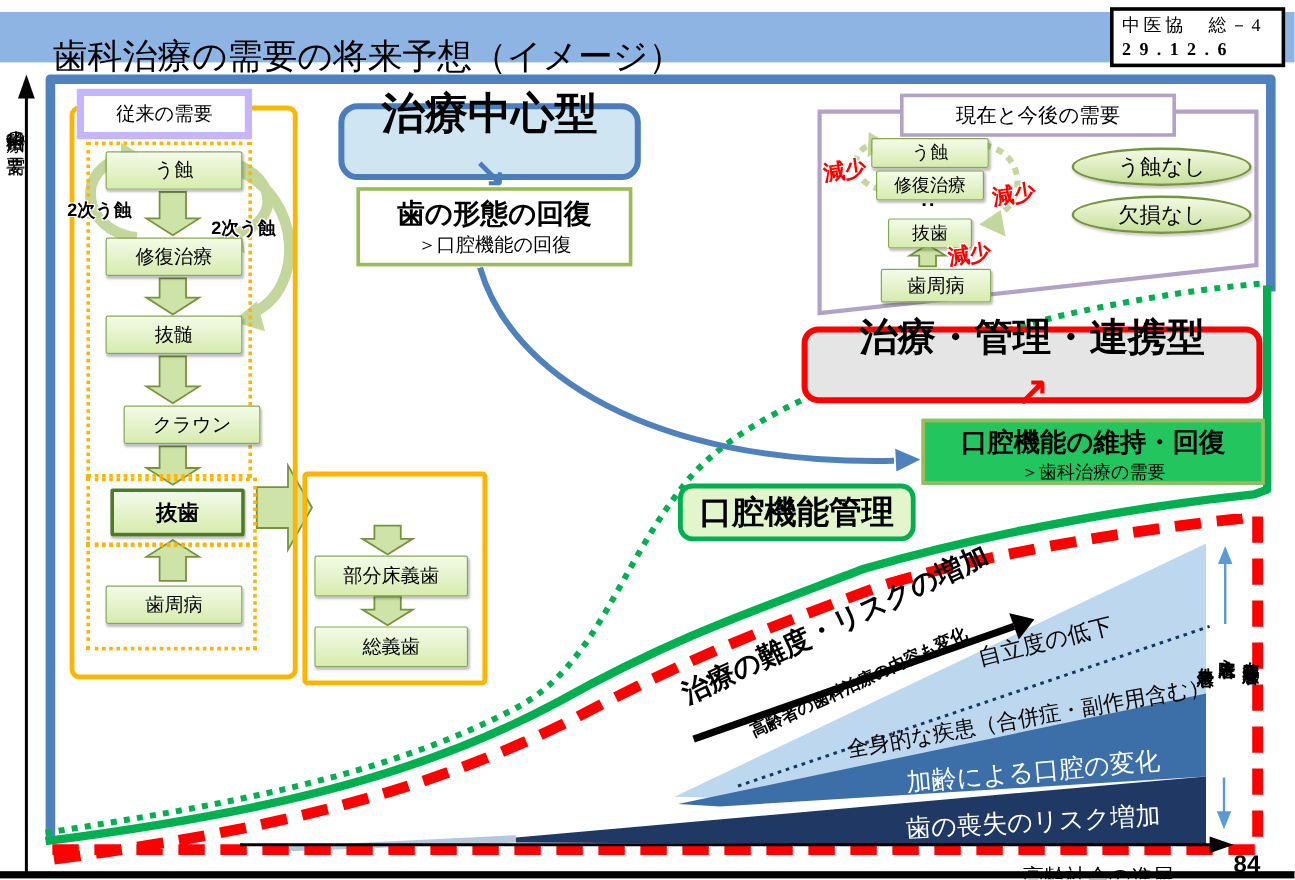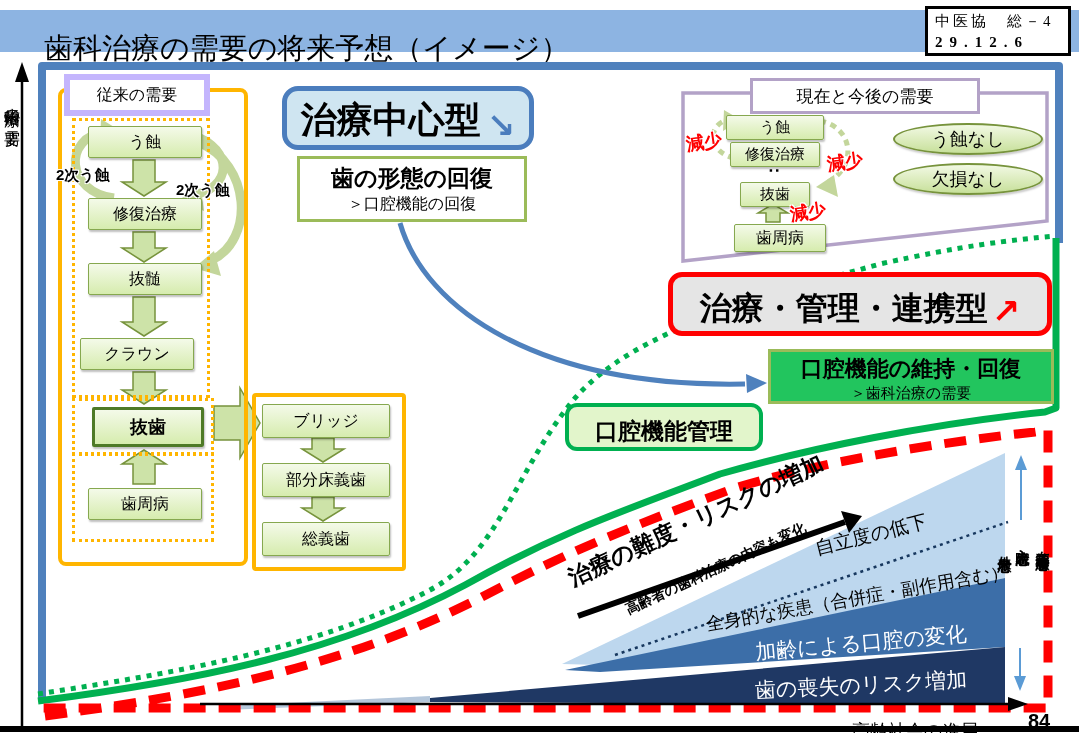--- a/index.html
+++ b/index.html
@@ -1,21 +1,21 @@
 <!DOCTYPE html>
 <html><head>
 <meta charset="utf-8">
 <style>
   html,body{margin:0;padding:0;background:#fff;}
   #slide{
     position:relative;width:1079px;height:733px;overflow:hidden;background:#fff;
     font-family:"Liberation Sans","DejaVu Sans",sans-serif;color:#000;
   }
   .abs{position:absolute;}
-  .flexc{display:flex;align-items:flex-end;justify-content:center;}
+  .flexc{display:flex;align-items:center;justify-content:center;flex-direction:column;}
   
   .gbox{
     background:linear-gradient(#f4fae9,#d6ecae);
     border:1.5px solid #86a84f;border-radius:2px;
     box-shadow:1px 2px 2px rgba(0,0,0,.25);
     display:flex;align-items:center;justify-content:center;
     font-size:16px;z-index:2;
   }
   .oval{
     background:linear-gradient(#f2f9e4,#c7e09a);
@@ -121,37 +121,34 @@
 
   <div class="abs gbox" style="left:88px;top:126px;width:112px;height:30px;">
       <span>う蝕</span>
     </div>
   <div class="abs gbox" style="left:88px;top:198px;width:112px;height:30px;">
       <span>修復治療</span>
     </div>
   <div class="abs gbox" style="left:88px;top:263px;width:112px;height:30px;">
       <span>抜髄</span>
     </div>
-  <div class="abs gbox" style="left:80px;top:338px;width:112px;height:30px;">
+  <div class="abs gbox" style="left:103px;top:338px;width:112px;height:30px;">
       <span>クラウン</span>
     </div>
   <div class="abs gbox" style="left:92px;top:407px;width:106px;height:34px;border:3px solid #4e7a27;font-weight:bold;font-size:18px;">
       <span>抜歯</span>
     </div>
   <div class="abs gbox" style="left:88px;top:488px;width:112px;height:30px;">
       <span>歯周病</span>
     </div>
 
   <div class="abs halo z3" style="left:56px;top:166px;font-size:15px;font-weight:bold;">2次う蝕</div>
   <div class="abs halo z3" style="left:176px;top:181px;font-size:15px;font-weight:bold;">2次う蝕</div>
 
   <div class="abs orange-border" style="left:252px;top:393px;width:146px;height:170px;border-radius:4px;"></div>
-  <div class="abs gbox" style="left:262px;top:404px;width:126px;height:32px;">
-      <span>ブリッジ</span>
-    </div>
   <div class="abs gbox" style="left:262px;top:463px;width:126px;height:32px;">
       <span>部分床義歯</span>
     </div>
   <div class="abs gbox" style="left:262px;top:522px;width:126px;height:32px;">
       <span>総義歯</span>
     </div>
 
   <div class="abs flexc" style="left:282px;top:86px;width:252px;height:64px;background:#cfe5f1;border:5px solid #4b7dbd;border-radius:16px;box-sizing:border-box;gap:6px;z-index:2;">
     <span style="font-size:36px;font-weight:bold;">治療中心型</span>
     <span style="font-size:34px;font-weight:bold;color:#4b7dbd;">↘</span>
@@ -191,21 +188,21 @@
 
   <div class="abs flexc" style="left:668px;top:272px;width:384px;height:64px;background:#e5e5e5;border:5px solid #f00;border-radius:14px;box-sizing:border-box;gap:4px;z-index:2;">
     <span style="font-size:32px;font-weight:bold;">治療・管理・連携型</span>
     <span style="font-size:34px;font-weight:bold;color:#f00;">↗</span>
   </div>
   <div class="abs" style="left:768px;top:349px;width:286px;height:55px;background:#22c55e;border:3px solid #9bbb59;box-sizing:border-box;text-align:center;z-index:2;">
     <div style="font-size:22px;font-weight:bold;margin-top:2px;">口腔機能の維持・回復</div>
     <div style="font-size:15px;">＞歯科治療の需要</div>
   </div>
   <div class="abs flexc" style="left:565px;top:403px;width:198px;height:48px;background:#e2f5cb;border:4px solid #00b050;border-radius:12px;box-sizing:border-box;z-index:2;">
-    <span style="font-size:23px;font-weight:bold;">口腔機能管理</span>
+    <span style="font-size:27px;font-weight:bold;">口腔機能管理</span>
   </div>
 
   <div class="abs z2" style="left:556px;top:505px;width:280px;text-align:center;font-size:23px;font-weight:bold;transform:rotate(-25deg);">治療の難度・リスクの増加</div>
   <div class="abs z2" style="left:586px;top:560px;width:260px;text-align:center;font-size:14px;font-weight:bold;transform:rotate(-25deg);">高齢者の歯科治療の内容も変化</div>
   <div class="abs z2" style="left:786px;top:522px;width:170px;text-align:center;font-size:19px;transform:rotate(-14deg);">自立度の低下</div>
   <div class="abs z2" style="left:698px;top:586px;width:318px;text-align:center;font-size:18px;transform:rotate(-10deg);">全身的な疾患（合併症・副作用含む）</div>
   <div class="abs z2" style="left:737px;top:629px;width:248px;text-align:center;font-size:21px;color:#fff;transform:rotate(-5deg);">加齢による口腔の変化</div>
   <div class="abs z2" style="left:742px;top:671px;width:238px;text-align:center;font-size:21px;color:#fff;transform:rotate(-3deg);">歯の喪失のリスク増加</div>
 
   <div class="abs vtext" style="left:996px;top:545px;height:110px;font-size:14px;font-weight:bold;">外来患者</div>

